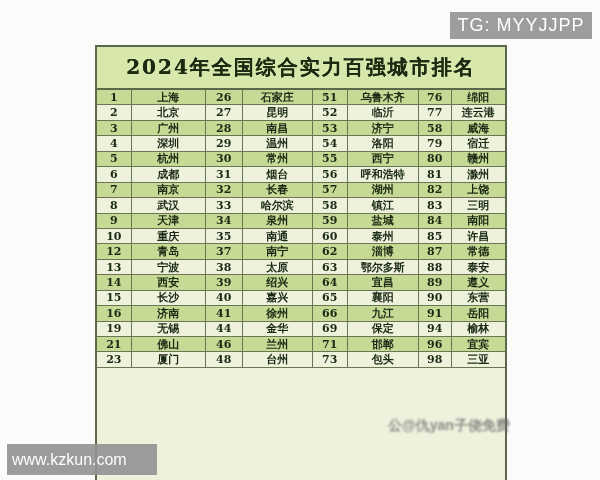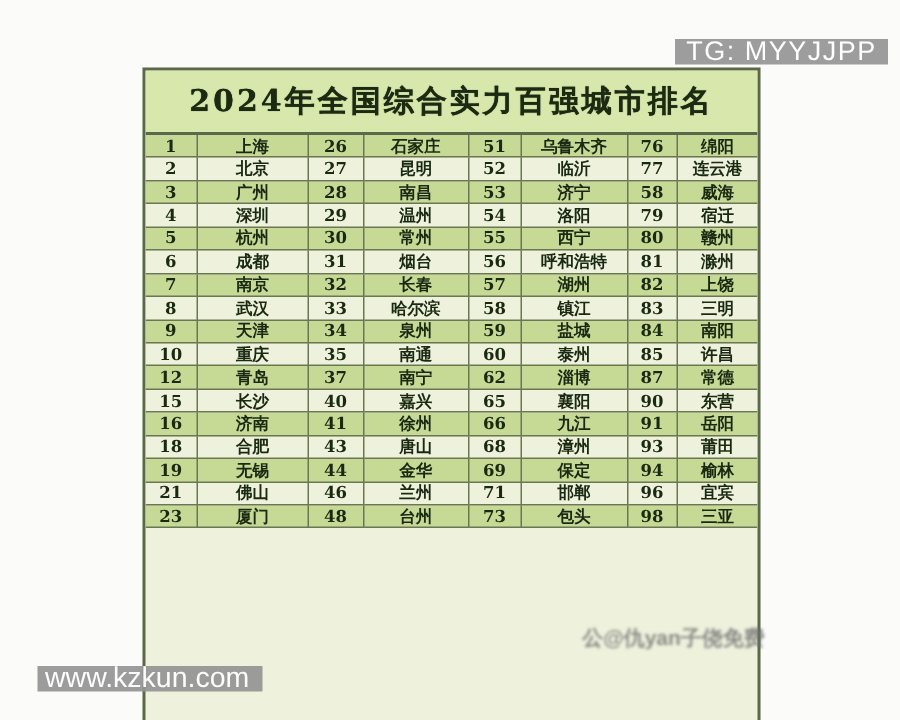--- a/index.html
+++ b/index.html
@@ -49,35 +49,35 @@
     font-size:11px;
     line-height:1;
     color:#1a2912;
     overflow:hidden;
     white-space:nowrap;
   }
   .cell:last-child{border-right:none;text-align:center;}
   
   .wm-top-right{
     position:absolute;
-    left:450px;top:26px;
-    width:142px;height:17px;
+    left:450px;top:12px;
+    width:142px;height:27px;
     background:rgba(143,143,143,0.88);
     color:#ffffff;
     font-size:18px;
     display:flex;align-items:center;justify-content:center;
     letter-spacing:1px;
   }
   .wm-bottom-left{
     position:absolute;
-    left:25px;top:444px;
-    width:150px;height:17px;
+    left:7px;top:444px;
+    width:150px;height:31px;
     background:rgba(148,148,148,0.92);
     color:#fdfdfd;
-    font-size:19px;
+    font-size:16px;
     display:flex;align-items:center;
     padding-left:5px;
     box-sizing:border-box;
     white-space:nowrap;
   }
   .wm-center{
     position:absolute;
     left:381px;top:416px;
     width:136px;height:20px;
     display:flex;align-items:center;justify-content:center;
@@ -201,50 +201,60 @@
           <div class="cell">12</div>
           <div class="cell">青岛</div>
           <div class="cell">37</div>
           <div class="cell">南宁</div>
           <div class="cell">62</div>
           <div class="cell">淄博</div>
           <div class="cell">87</div>
           <div class="cell">常德</div>
         </div>
         <div class="row">
+          <div class="cell">13</div>
+          <div class="cell">宁波</div>
+          <div class="cell">38</div>
+          <div class="cell">太原</div>
+          <div class="cell">63</div>
+          <div class="cell">鄂尔多斯</div>
+          <div class="cell">88</div>
+          <div class="cell">泰安</div>
+        </div>
+        <div class="row">
+          <div class="cell">14</div>
+          <div class="cell">西安</div>
+          <div class="cell">39</div>
+          <div class="cell">绍兴</div>
+          <div class="cell">64</div>
+          <div class="cell">宜昌</div>
+          <div class="cell">89</div>
+          <div class="cell">遵义</div>
+        </div>
+        <div class="row">
           <div class="cell">15</div>
           <div class="cell">长沙</div>
           <div class="cell">40</div>
           <div class="cell">嘉兴</div>
           <div class="cell">65</div>
           <div class="cell">襄阳</div>
           <div class="cell">90</div>
           <div class="cell">东营</div>
         </div>
         <div class="row">
           <div class="cell">16</div>
           <div class="cell">济南</div>
           <div class="cell">41</div>
           <div class="cell">徐州</div>
           <div class="cell">66</div>
           <div class="cell">九江</div>
           <div class="cell">91</div>
           <div class="cell">岳阳</div>
         </div>
         <div class="row">
-          <div class="cell">18</div>
-          <div class="cell">合肥</div>
-          <div class="cell">43</div>
-          <div class="cell">唐山</div>
-          <div class="cell">68</div>
-          <div class="cell">漳州</div>
-          <div class="cell">93</div>
-          <div class="cell">莆田</div>
-        </div>
-        <div class="row">
           <div class="cell">19</div>
           <div class="cell">无锡</div>
           <div class="cell">44</div>
           <div class="cell">金华</div>
           <div class="cell">69</div>
           <div class="cell">保定</div>
           <div class="cell">94</div>
           <div class="cell">榆林</div>
         </div>
         <div class="row">

